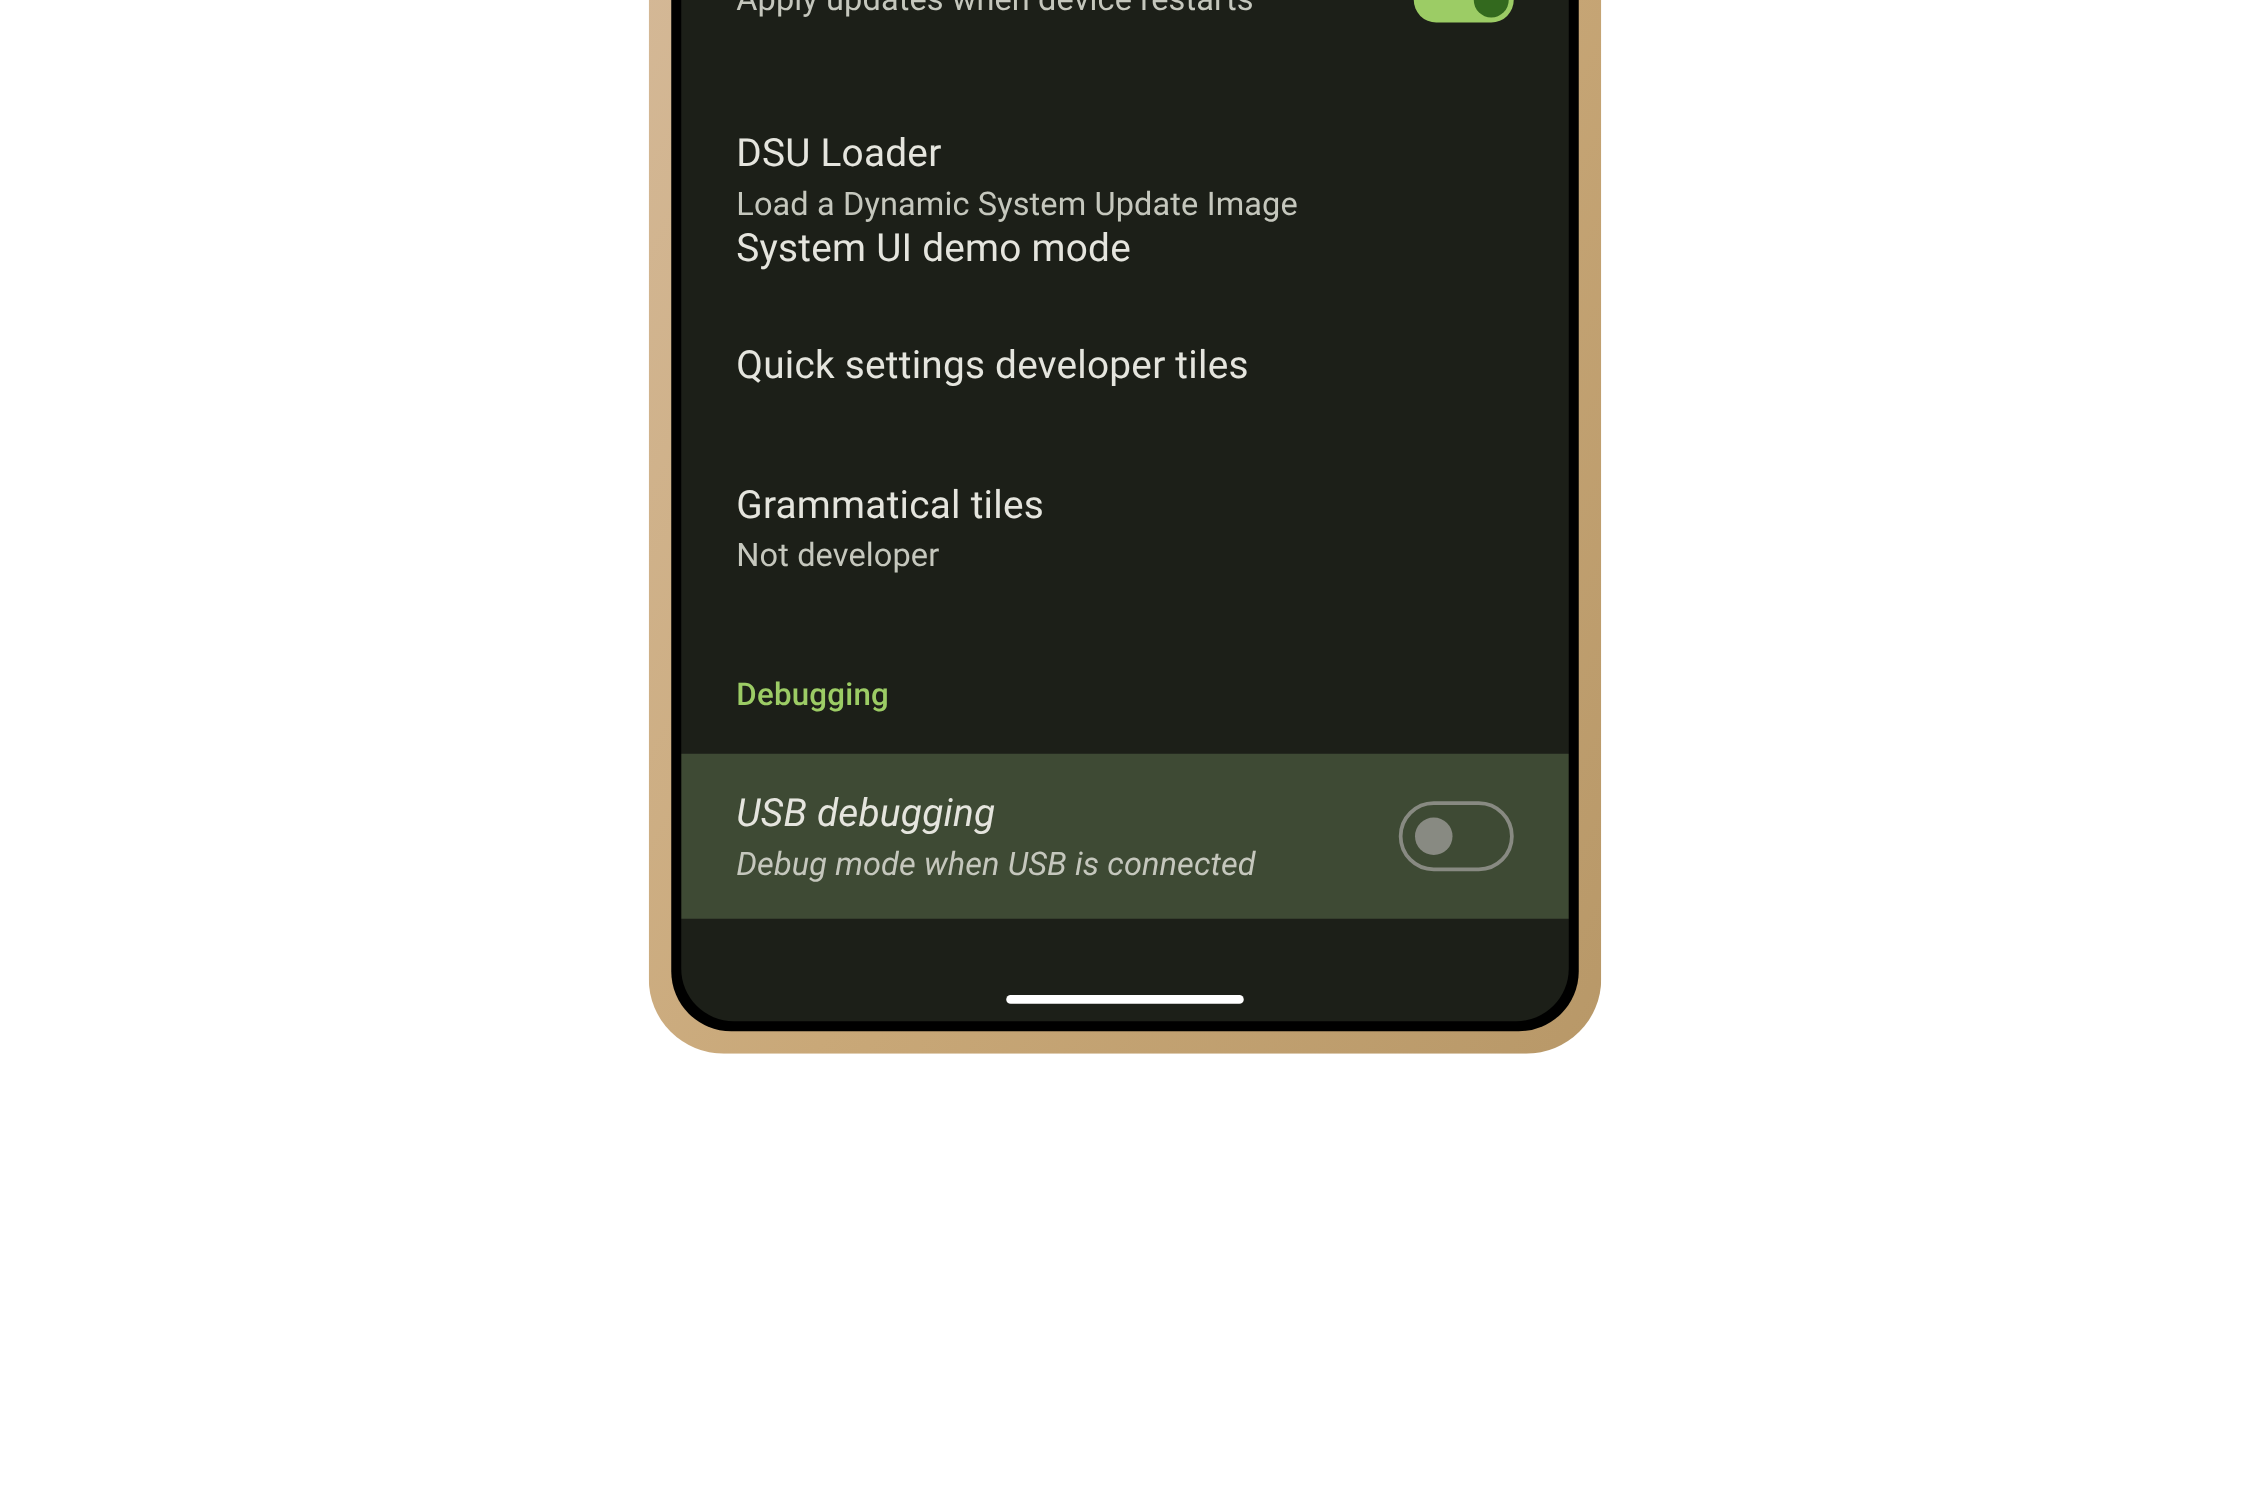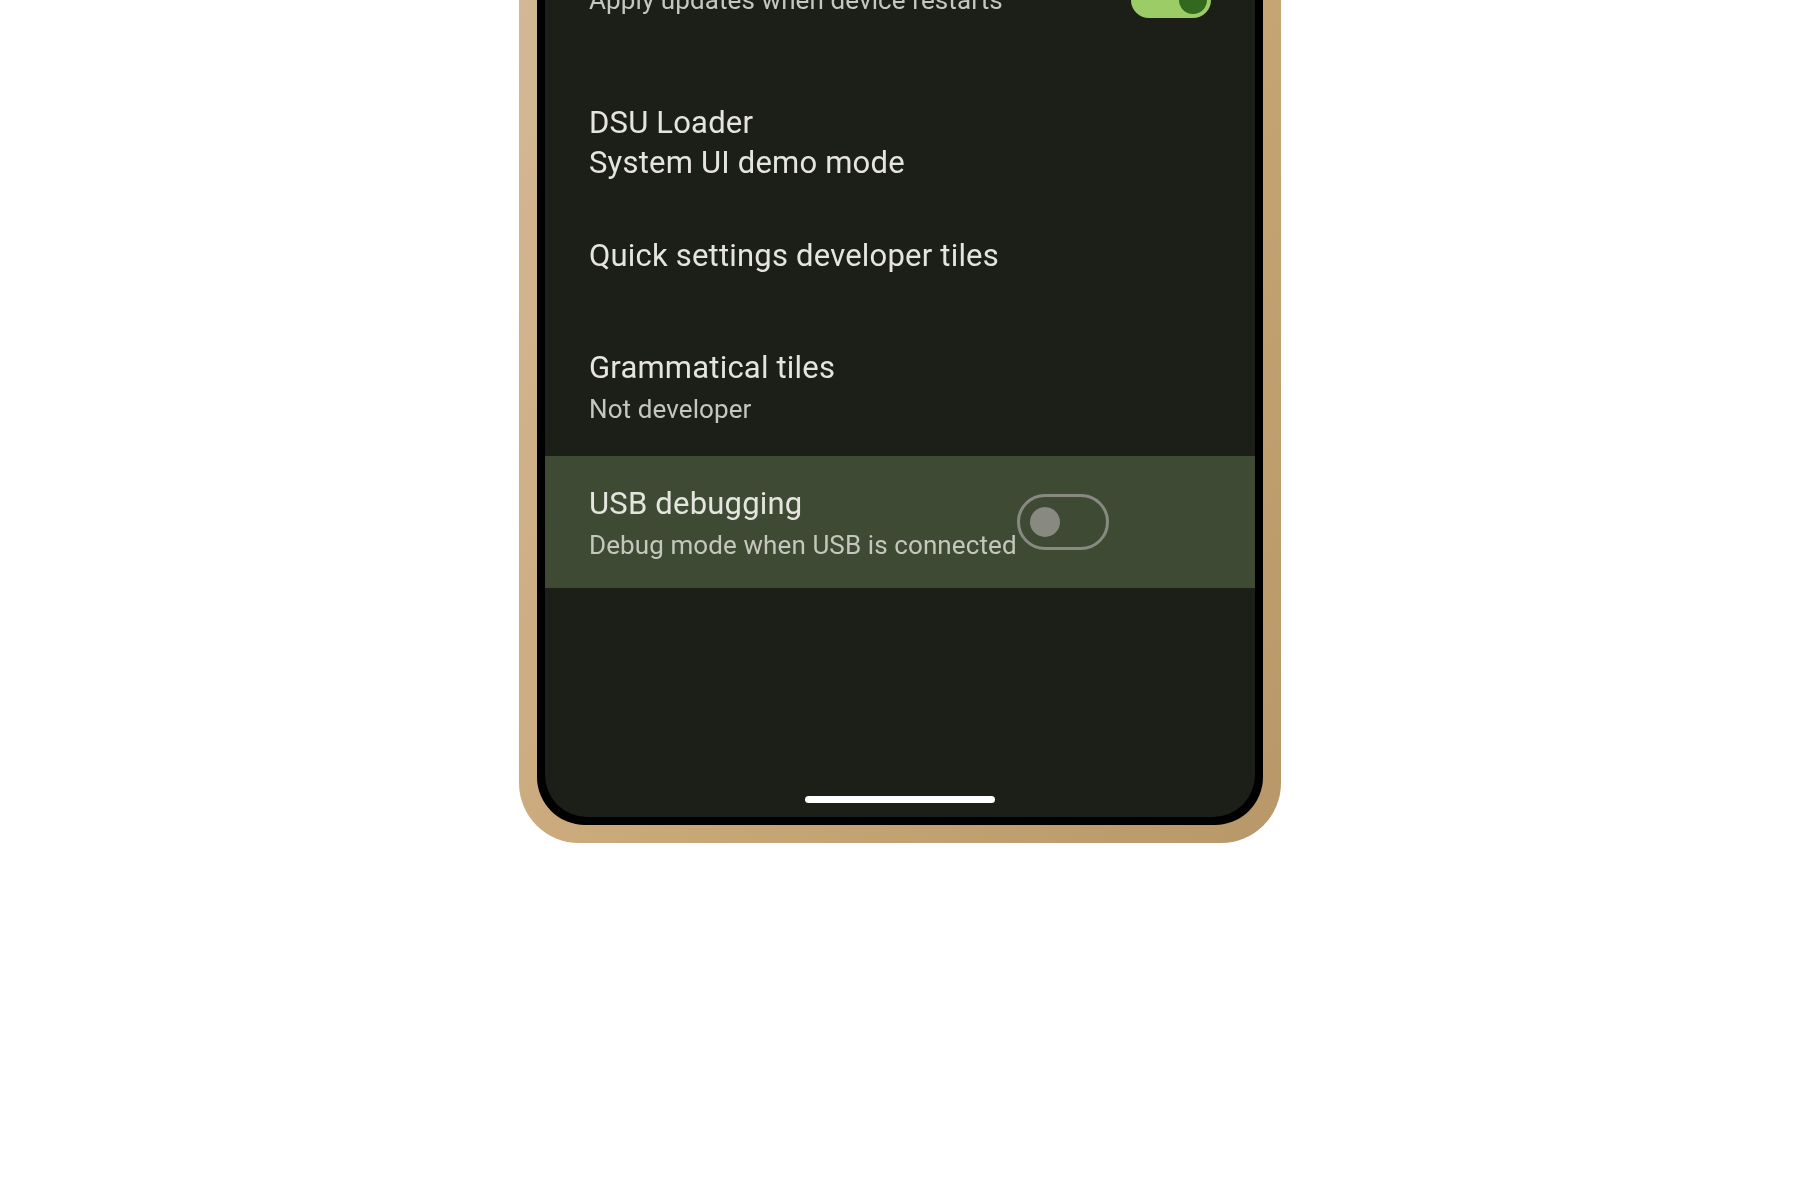--- a/index.html
+++ b/index.html
@@ -145,21 +145,23 @@
       font-weight: 500;
       color: #9ccc65;
       letter-spacing: 0.2px;
     }
     .highlighted-item {
       background: #3e4a34;
       margin-top: 32px;
       padding: 28px 44px;
       display: flex;
       align-items: center;
+      justify-content: space-between;
       cursor: pointer;
+      font-style: italic;
     }
     .nav-bar {
       position: absolute;
       bottom: 10px;
       left: 50%;
       transform: translateX(-50%);
       width: 190px;
       height: 7px;
       background: #ffffff;
       border-radius: 4px;
@@ -183,20 +185,21 @@
           <div class="setting-item with-toggle-top item-apply-updates">
             <div class="setting-text">
               <div class="setting-subtitle-top">Apply updates when device restarts</div>
             </div>
             <div class="toggle-on"></div>
           </div>
 
           <div class="setting-item item-dsu">
             <div class="setting-text">
               <div class="setting-title">DSU Loader</div>
+              <div class="setting-subtitle">Load a Dynamic System Update Image</div>
             </div>
           </div>
 
           <div class="setting-item item-demo-mode">
             <div class="setting-text">
               <div class="setting-title">System UI demo mode</div>
             </div>
           </div>
 
           <div class="setting-item item-quick-settings">
@@ -205,20 +208,21 @@
             </div>
           </div>
 
           <div class="setting-item item-grammatical">
             <div class="setting-text">
               <div class="setting-title">Grammatical tiles</div>
               <div class="setting-subtitle">Not developer</div>
             </div>
           </div>
 
+          <div class="section-header section-debugging">Debugging</div>
 
           <div class="highlighted-item">
             <div class="setting-text">
               <div class="setting-title">USB debugging</div>
               <div class="setting-subtitle">Debug mode when USB is connected</div>
             </div>
             <div class="toggle-off"></div>
           </div>
 
           <div class="nav-bar"></div>

